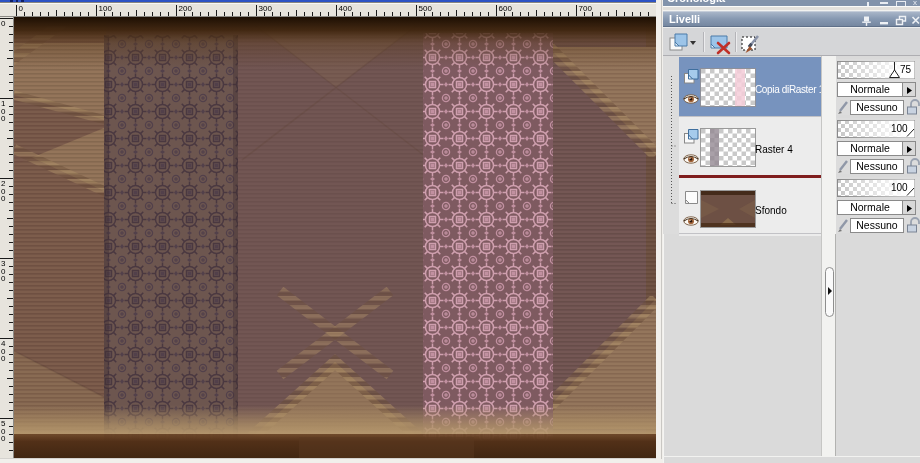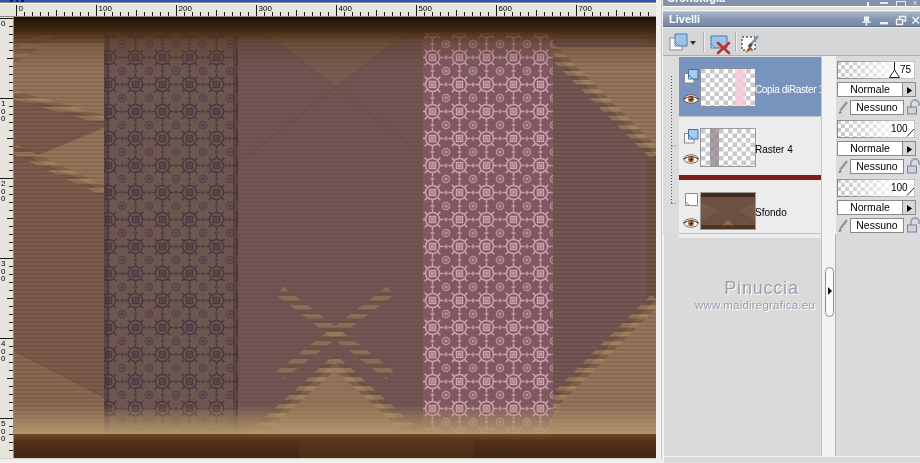--- a/index.html
+++ b/index.html
@@ -424,21 +424,21 @@
                 <rect width="4.5" height="4.5" fill="#c9c9c9"></rect>
                 <rect x="4.5" y="4.5" width="4.5" height="4.5" fill="#c9c9c9"></rect>
               </pattern>
             </defs>
             <rect width="54" height="37" fill="url(#ck5437)"></rect>
             <rect x="9" y="0" width="9" height="37" fill="rgba(148,136,146,0.8)"></rect>
           </svg></div>
       <div class="abs" style="left:76px;top:27px;color:#000;font-size:10px;white-space:nowrap;">Raster 4</div>
     </div>
 
-    <div class="abs" style="left:16px;top:175px;width:142px;height:58px;background:#ececec;border-top:5px solid #7f1d1d;">
+    <div class="abs" style="left:16px;top:175px;width:142px;height:58px;background:#ececec;border-top:3px solid #7f1d1d;">
       <div class="abs" style="left:5px;top:12px;width:15px;height:16px;" id="ic-bg3"><svg width="15" height="16" xmlns="http://www.w3.org/2000/svg">
             <path d="M1.5,1.5 h12 v12 h-8 l-4,-4 z" fill="#fcfcfc" stroke="#8a8a8a"></path>
             <path d="M1.5,9.5 l4,4 h-4 z" fill="#ececec" stroke="#8a8a8a"></path>
           </svg></div>
       <div class="abs" style="left:4px;top:35px;" id="eye3"><svg width="16" height="12" xmlns="http://www.w3.org/2000/svg">
             <ellipse cx="8" cy="6" rx="7.2" ry="4.2" fill="#fdfaf4" stroke="#71543a" stroke-width="0.9"></ellipse>
             <circle cx="8" cy="6.2" r="3" fill="#a4653a"></circle>
             <circle cx="8" cy="6.2" r="1.2" fill="#2a170c"></circle>
             <circle cx="7" cy="5.2" r="0.7" fill="#e8d8c8"></circle>
             <path d="M0.8,6 Q8,1 15.2,6" fill="none" stroke="#43301e" stroke-width="1.1"></path>
@@ -555,21 +555,17 @@
             <path d="M3,12 l-2,3 l4,-1 z" fill="#777"></path>
           </svg>
           <div class="abs" style="left:14px;top:41px;width:52px;height:13px;border:1px solid #8a8a8a;background:#fff;font-size:10.5px;text-align:center;line-height:13px;">Nessuno</div>
           <svg class="abs" style="left:70px;top:39px;" width="16" height="17">
             <path d="M5,9 V6 a4,4 0 0 1 8,0 V8" fill="none" stroke="#9aa2b0" stroke-width="1.8"></path>
             <rect x="1.5" y="9" width="9" height="7" fill="#c8d2e0" stroke="#7a8494"></rect>
           </svg>
         </div>
       </div>
 
-    <div class="abs" style="left:26px;top:278px;width:145px;text-align:center;color:#9d9daf;
-        font-size:18px;letter-spacing:0.8px;text-shadow:1px 1px 0 rgba(255,255,255,0.95);">Pinuccia</div>
-    <div class="abs" style="left:17px;top:299px;width:150px;text-align:center;color:#9d9daf;
-        font-size:11.5px;letter-spacing:0.2px;text-shadow:1px 1px 0 rgba(255,255,255,0.95);">www.maidiregrafica.eu</div>
 
     <div class="abs" style="left:0;top:456px;width:257px;height:1px;background:#f2f2f0;"></div>
   </div>
 
 </div>
 
 </body></html>

